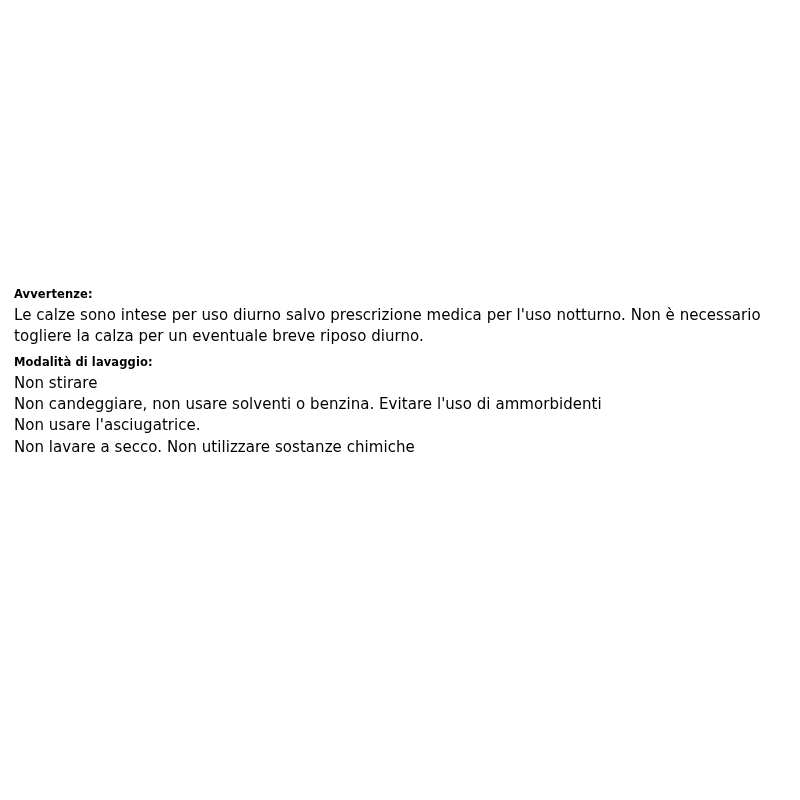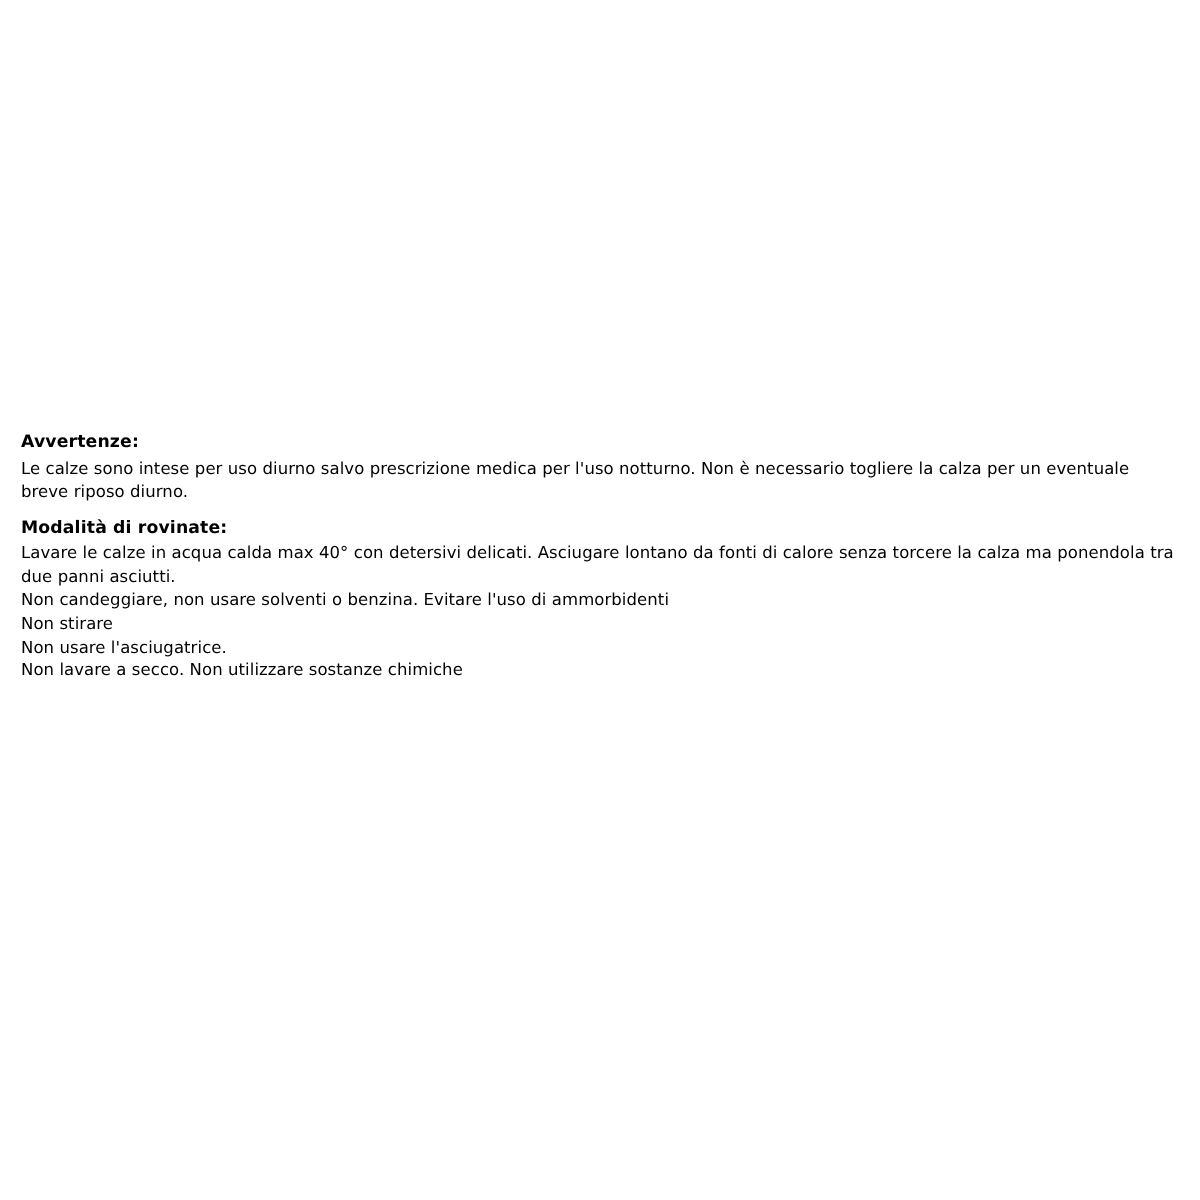--- a/index.html
+++ b/index.html
@@ -33,21 +33,21 @@
     margin-bottom: 0;
   }
   .heading {
     font-size: 11.5px;
     font-weight: bold;
     line-height: 1.35;
     letter-spacing: 0.1px;
     margin-bottom: 2px;
   }
   .para {
-    font-size: 11px;
+    font-size: 15px;
     font-weight: normal;
     line-height: 1.42;
     letter-spacing: 0.05px;
     margin: 0;
   }
   .para + .para {
     margin-top: 0px;
   }
 </style>
 </head>
@@ -58,22 +58,21 @@
 
     <div class="section">
       <div class="heading">Avvertenze:</div>
       <p class="para">Le calze sono intese per uso diurno salvo prescrizione medica per l'uso notturno. Non è necessario togliere la calza per un eventuale breve riposo diurno.</p>
     </div>
 
     <div class="section">
     </div>
 
     <div class="section">
-      <div class="heading">Modalità di rovinate:</div>
-      <p class="para">Lavare le calze in acqua calda max 40° con detersivi delicati. Asciugare lontano da fonti di calore senza torcere la calza ma ponendola tra due panni asciutti.</p>
+      <div class="heading">Modalità di lavaggio:</div>
+      <p class="para">Non stirare</p>
       <p class="para">Non candeggiare, non usare solventi o benzina. Evitare l'uso di ammorbidenti</p>
-      <p class="para">Non stirare</p>
       <p class="para">Non usare l'asciugatrice.</p>
       <p class="para">Non lavare a secco. Non utilizzare sostanze chimiche</p>
     </div>
 
   </div>
 </div>
 
 </body></html>

